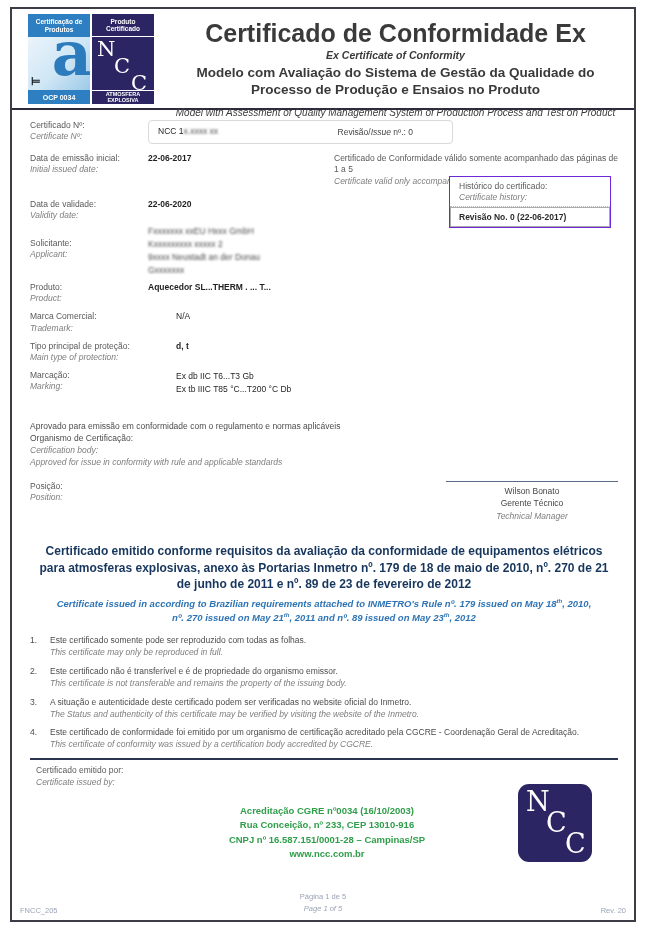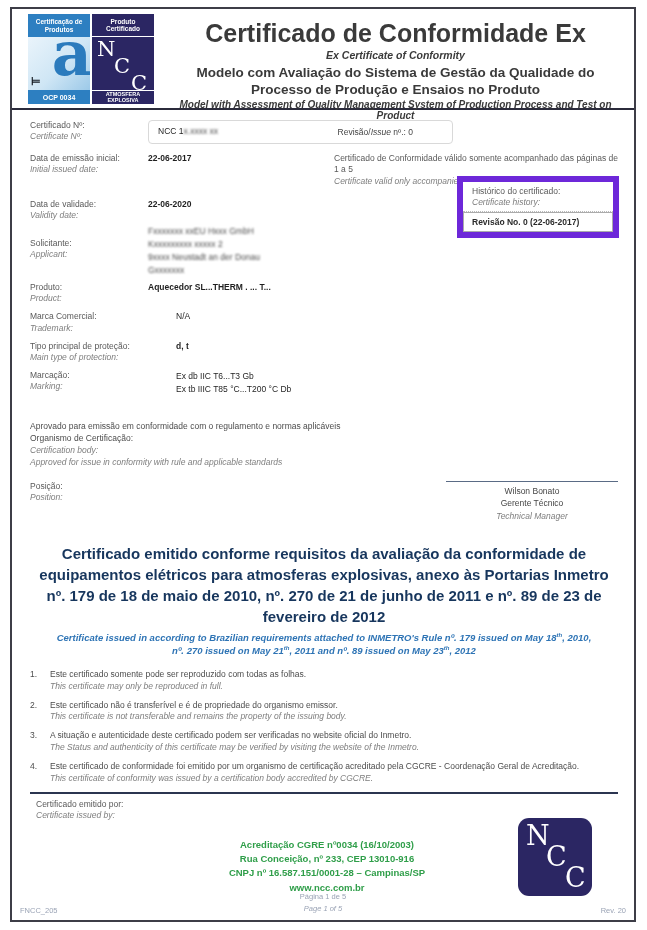--- a/index.html
+++ b/index.html
@@ -34,21 +34,21 @@
   .ncc-letters { font-family:"DejaVu Serif", serif; color:#fff; }
   .ncc-letters span { position:absolute; font-size:21px; line-height:1; }
   .ncc-letters .n1 { left:5px; top:2px; }
   .ncc-letters .c1 { left:22px; top:19px; }
   .ncc-letters .c2 { left:39px; top:36px; }
 
   .titles { flex:1; text-align:center; padding-top:5px; }
   .title-pt { font-size:25px; font-weight:bold; color:#3a3a3a; }
   .title-en { font-size:10.5px; font-weight:bold; font-style:italic; color:#3a3a3a; margin-top:1px; }
   .subtitle-pt { font-size:13.5px; font-weight:bold; color:#3a3a3a; margin-top:4px; line-height:1.25; }
-  .subtitle-en { font-size:10px; font-weight:bold; font-style:italic; color:#3a3a3a; margin-top:0; }
+  .subtitle-en { font-size:10px; font-weight:normal; font-style:italic; color:#3a3a3a; margin-top:8px; }
 
   
   .content { position:relative; padding:10px 16px 0 18px; font-size:8.5px; }
   .row { display:flex; align-items:flex-start; }
   .lbl { width:118px; flex-shrink:0; color:#595959; line-height:1.3; }
   .lbl .en { font-style:italic; color:#7e7e7e; }
   .val { color:#1f1f1f; line-height:1.4; }
   .bold { font-weight:bold; }
   .blurred { filter:blur(1.1px); color:#4a4a4a; }
 
@@ -57,21 +57,21 @@
   .rev-group { margin-left:auto; padding-right:30px; color:#454545; }
   .rev-group .it { font-style:italic; }
 
   .row-emission { margin-top:9px; }
   .row-emission .val { width:186px; flex-shrink:0; }
   .note { flex:1; color:#595959; line-height:1.35; }
   .note .en { font-style:italic; color:#7e7e7e; }
 
   .row-validity { margin-top:12px; }
 
-  .hist { position:absolute; right:15px; top:66px; width:162px; border:6px solid #6d28d9;
+  .hist { position:absolute; right:23px; top:66px; width:162px; border:1px solid #6d28d9;
           background:#fff; }
   .hist-head { padding:4px 9px 3px; border-bottom:1px dotted #bbb; color:#595959; line-height:1.3; }
   .hist-head .en { font-style:italic; color:#7e7e7e; }
   .hist-entry { border:1px solid #ababab; margin:0; padding:4px 8px; font-weight:bold; color:#2a2a2a; }
 
   .row-applicant { margin-top:4px; }
   .row-applicant .lbl { padding-top:13px; }
   .applicant-lines div { line-height:1.5; }
 
   .row-product { margin-top:6px; }
@@ -80,21 +80,21 @@
 
   .approval { margin-top:25px; color:#4c4c4c; line-height:1.4; }
   .approval .en { font-style:italic; color:#7e7e7e; }
 
   .row-position { margin-top:12px; }
   .sig { margin-left:auto; width:172px; border-top:1.5px solid #5a6b85; text-align:center;
          padding-top:3px; color:#454545; line-height:1.5; }
   .sig .en { font-style:italic; color:#7e7e7e; }
 
   .inmetro { margin-top:20px; text-align:center; }
-  .inmetro-pt { font-weight:bold; color:#17365d; font-size:15px; line-height:1.4;
+  .inmetro-pt { font-weight:bold; color:#17365d; font-size:12px; line-height:1.4;
                 padding:0 4px; }
   .inmetro-en { margin-top:4px; font-weight:bold; font-style:italic; color:#2e74b5;
                 font-size:9.5px; line-height:1.4; padding:0 22px; }
   .inmetro-en sup { font-size:6px; }
 
   .terms { margin-top:11px; }
   .term { display:flex; margin-bottom:7px; }
   .term-no { width:20px; flex-shrink:0; color:#4c4c4c; }
   .term-pt { color:#4c4c4c; line-height:1.4; }
   .term-en { font-style:italic; color:#7e7e7e; line-height:1.4; }

